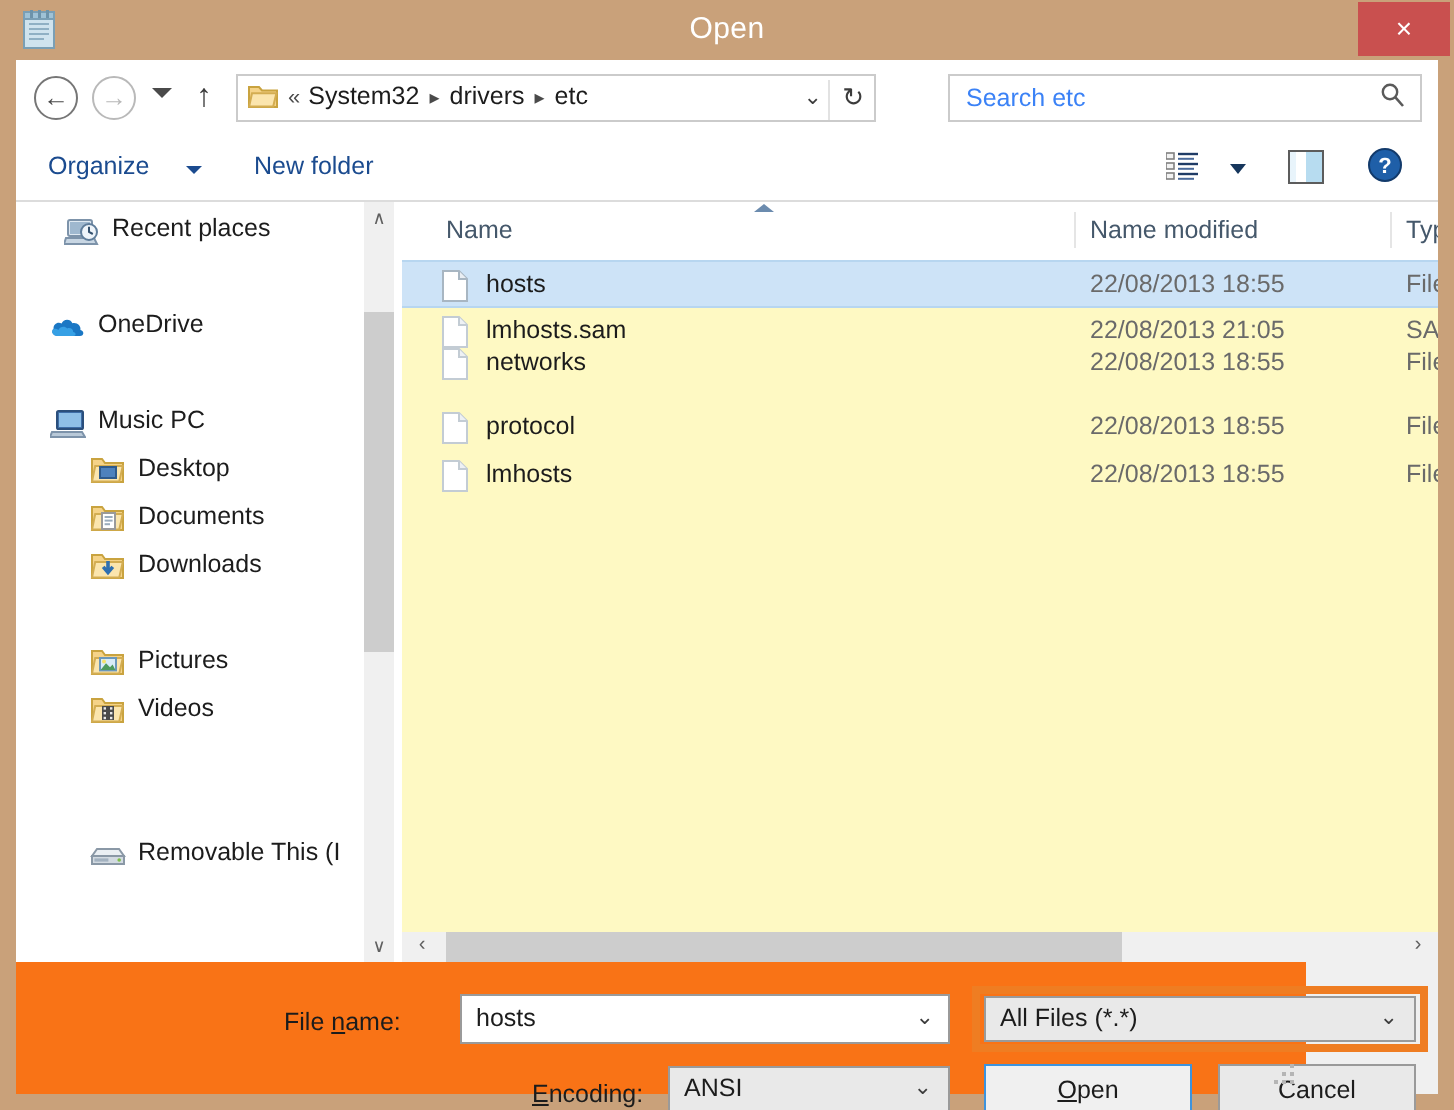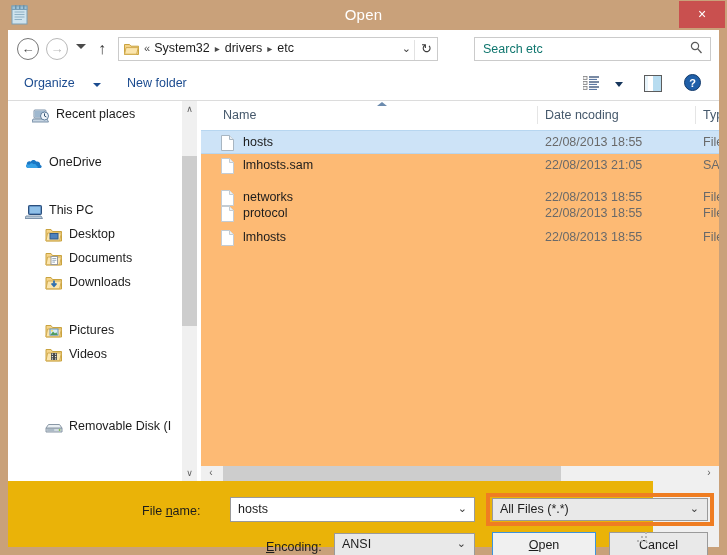--- a/index.html
+++ b/index.html
@@ -131,21 +131,21 @@
   #searchbox {
     position: absolute;
     left: 466px; top: 7px;
     width: 237px; height: 24px;
     border: 1px solid #cbcbcb;
     background: #ffffff;
     box-sizing: border-box;
   }
   #search-placeholder {
     position: absolute; left: 8px; top: 4px;
-    font-size: 12.5px; color: #0f766e;
+    font-size: 12.5px; color: #3b82f6;
   }
   #search-icon {
     position: absolute; right: 7px; top: 3px;
     font-size: 13px; color: #5a5a5a;
   }
 
   
   #cmdbar {
     position: absolute;
     left: 0; top: 38px;
@@ -249,21 +249,21 @@
     left: 189px; top: 71px;
     width: 4px; height: 380px;
     background: #ffffff;
   }
 
   
   #filelist {
     position: absolute;
     left: 193px; top: 71px;
     width: 518px; height: 380px;
-    background: #fdba74;
+    background: #fef9c3;
     overflow: hidden;
   }
   #colheaders {
     position: absolute;
     left: 0; top: 0;
     width: 518px; height: 29px;
     background: #ffffff;
     border-bottom: 1px solid #e5e5e5;
   }
   .colhead {
@@ -345,21 +345,21 @@
     font-size: 10px; color: #606060;
   }
   #hscroll-left { left: 2px; }
   #hscroll-right { right: 2px; }
 
   
   #bottom {
     position: absolute;
     left: 0; top: 451px;
     width: 645px; height: 66px;
-    background: #eab308;
+    background: #f97316;
   }
   #filename-label {
     position: absolute;
     left: 134px; top: 23px;
     font-size: 12.5px; color: #1c1c1c;
   }
   #filename-field {
     position: absolute;
     left: 222px; top: 16px;
     width: 245px; height: 25px;
@@ -572,21 +572,21 @@
       </div>
 
       <div class="side-item" style="top:100px">
         <span class="ico" style="left:17px">
           <svg width="18" height="17" viewBox="0 0 18 17">
             <rect x="3.5" y="2.5" width="13" height="9" rx="0.8" fill="#3e6ea8" stroke="#2b4f7c"></rect>
             <rect x="4.5" y="3.5" width="11" height="7" fill="#8fc0e8"></rect>
             <path d="M1 13 L16 13 L17.5 15.5 L0 15.5 Z" fill="#b9c9d8" stroke="#7d93aa"></path>
           </svg>
         </span>
-        <span class="lbl" style="left:41px">This PC</span>
+        <span class="lbl" style="left:41px">Music PC</span>
       </div>
 
       <div class="side-item" style="top:124px">
         <span class="ico" style="left:37px">
           <svg width="18" height="17" viewBox="0 0 18 17">
             <path d="M1 2.5 L6 2.5 L7.5 4.5 L16.5 4.5 L16.5 14 L1 14 Z" fill="#f5d388" stroke="#c9a33f"></path>
             <path d="M2.6 6 L16.4 6 L14.6 13.8 L1 13.8 Z" fill="#fbe5ad" stroke="#d3ad52"></path>
             <rect x="5" y="6.5" width="8" height="5.5" fill="#4e82bd" stroke="#2f5b8c"></rect>
           </svg>
         </span>
@@ -653,39 +653,39 @@
 
       <div class="side-item" style="top:316px">
         <span class="ico" style="left:37px">
           <svg width="18" height="17" viewBox="0 0 18 17">
             <path d="M1 9 L17 9 L17 13 L1 13 Z" fill="#d2dae1" stroke="#8a98a6"></path>
             <path d="M1 9 L3.5 5.5 L14.5 5.5 L17 9 Z" fill="#eaeff3" stroke="#8a98a6"></path>
             <rect x="2.2" y="10.2" width="7" height="1.6" fill="#a3b2c0"></rect>
             <circle cx="14.6" cy="11" r="0.9" fill="#7fbf4a"></circle>
           </svg>
         </span>
-        <span class="lbl" style="left:61px">Removable Disk (I</span>
+        <span class="lbl" style="left:61px">Removable This (I</span>
       </div>
     </div>
 
     <div id="side-scroll">
       <div id="side-scroll-up">∧</div>
       <div id="side-scroll-thumb"></div>
       <div id="side-scroll-down">∨</div>
     </div>
 
     <div id="splitter"></div>
 
     <div id="filelist">
 
       <div id="colheaders">
         <div id="sort-indicator"></div>
         <div class="colhead" style="left:22px">Name</div>
         <div class="colsep" style="left:336px"></div>
-        <div class="colhead" style="left:344px">Date ncoding</div>
+        <div class="colhead" style="left:344px">Name modified</div>
         <div class="colsep" style="left:494px"></div>
         <div class="colhead" style="left:502px">Type</div>
       </div>
 
       <div class="filerow selected" style="top:29px">
         <span class="fileicon">
           <svg width="13" height="16" viewBox="0 0 13 16">
             <path d="M0.5 0.5 L8.5 0.5 L12.5 4.5 L12.5 15.5 L0.5 15.5 Z" fill="#ffffff" stroke="#a8b6c2"></path>
             <path d="M8.5 0.5 L8.5 4.5 L12.5 4.5" fill="#e9eef3" stroke="#a8b6c2"></path>
           </svg>
@@ -700,21 +700,21 @@
           <svg width="13" height="16" viewBox="0 0 13 16">
             <path d="M0.5 0.5 L8.5 0.5 L12.5 4.5 L12.5 15.5 L0.5 15.5 Z" fill="#ffffff" stroke="#c3ccd4"></path>
             <path d="M8.5 0.5 L8.5 4.5 L12.5 4.5" fill="#eef1f4" stroke="#c3ccd4"></path>
           </svg>
         </span>
         <span class="fname">lmhosts.sam</span>
         <span class="fdate">22/08/2013 21:05</span>
         <span class="ftype">SAM</span>
       </div>
 
-      <div class="filerow" style="top:85px">
+      <div class="filerow" style="top:69px">
         <span class="fileicon">
           <svg width="13" height="16" viewBox="0 0 13 16">
             <path d="M0.5 0.5 L8.5 0.5 L12.5 4.5 L12.5 15.5 L0.5 15.5 Z" fill="#ffffff" stroke="#c3ccd4"></path>
             <path d="M8.5 0.5 L8.5 4.5 L12.5 4.5" fill="#eef1f4" stroke="#c3ccd4"></path>
           </svg>
         </span>
         <span class="fname">networks</span>
         <span class="fdate">22/08/2013 18:55</span>
         <span class="ftype">File</span>
       </div>

